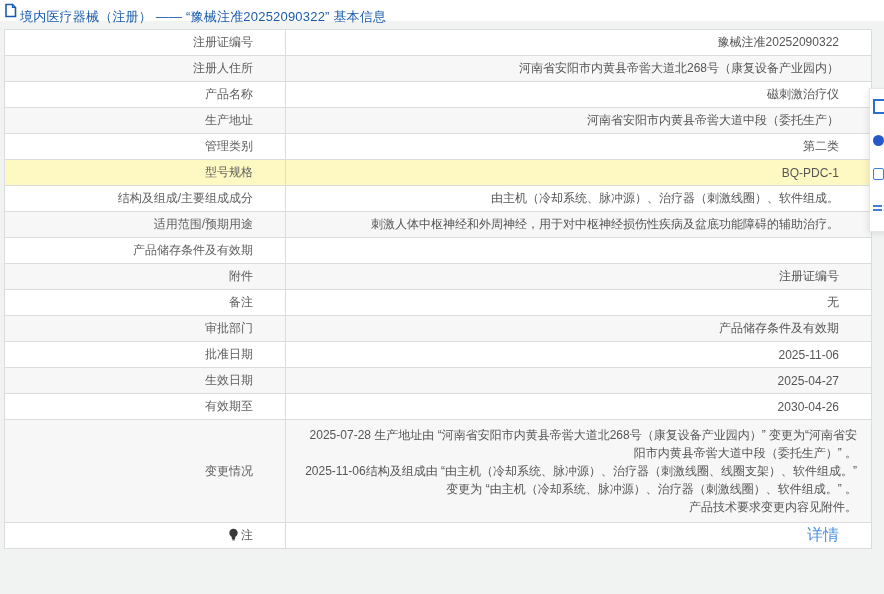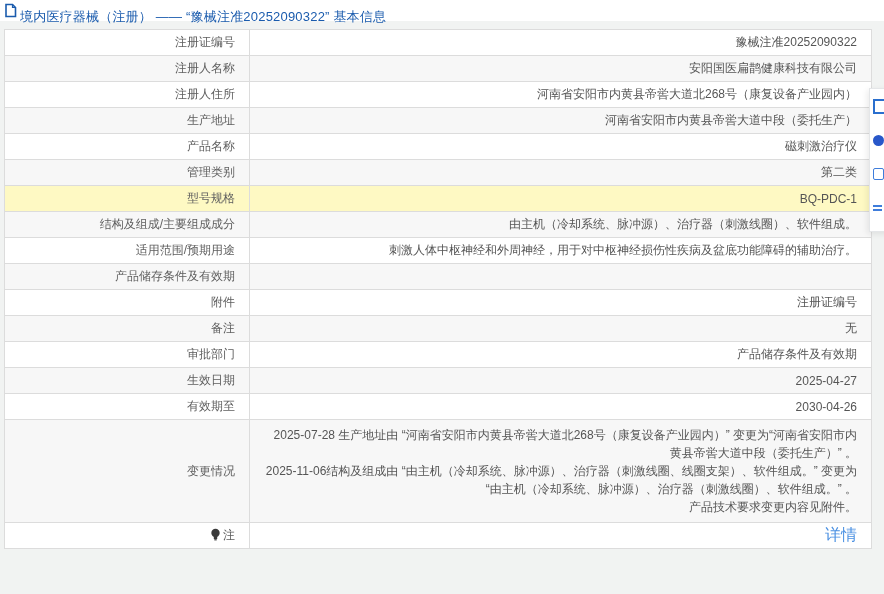--- a/index.html
+++ b/index.html
@@ -33,21 +33,21 @@
     border-collapse: collapse;
     table-layout: fixed;
     background: #ffffff;
     border: 1px solid #c6c9cc;
   }
   .info-table td {
     border: 1px solid #dcdcdc;
     font-size: 12px;
     color: #555555;
     height: 25px;
-    padding: 0 14px;
+    padding: 0 32px;
     vertical-align: middle;
   }
   .info-table tr:nth-child(even) td { background: #f7f7f7; }
   .info-table tr.hover-row td { background: #fef9c3; }
   td.lbl {
     width: 216px;
     text-align: right;
     color: #5e5e5e;
   }
   td.val { text-align: right; }
@@ -111,34 +111,30 @@
   <span class="page-title">境内医疗器械（注册） —— “豫械注准20252090322” 基本信息</span>
 </div>
 
 <table class="info-table">
   <tbody>
       <tr>
     <td class="lbl">注册证编号</td>
     <td class="val">豫械注准20252090322</td>
   </tr>
   <tr>
-    <td class="lbl">注册人名称</td>
-    <td class="val">安阳国医扁鹊健康科技有限公司</td>
-  </tr>
-  <tr>
     <td class="lbl">注册人住所</td>
     <td class="val">河南省安阳市内黄县帝喾大道北268号（康复设备产业园内）</td>
   </tr>
   <tr>
+    <td class="lbl">产品名称</td>
+    <td class="val">磁刺激治疗仪</td>
+  </tr>
+  <tr>
     <td class="lbl">生产地址</td>
     <td class="val">河南省安阳市内黄县帝喾大道中段（委托生产）</td>
-  </tr>
-  <tr>
-    <td class="lbl">产品名称</td>
-    <td class="val">磁刺激治疗仪</td>
   </tr>
   <tr>
     <td class="lbl">管理类别</td>
     <td class="val">第二类</td>
   </tr>
   <tr class="hover-row">
     <td class="lbl">型号规格</td>
     <td class="val">BQ-PDC-1</td>
   </tr>
   <tr>
@@ -157,20 +153,24 @@
     <td class="lbl">附件</td>
     <td class="val">注册证编号</td>
   </tr>
   <tr>
     <td class="lbl">备注</td>
     <td class="val">无</td>
   </tr>
   <tr>
     <td class="lbl">审批部门</td>
     <td class="val">产品储存条件及有效期</td>
+  </tr>
+  <tr>
+    <td class="lbl">批准日期</td>
+    <td class="val">2025-11-06</td>
   </tr>
   <tr>
     <td class="lbl">生效日期</td>
     <td class="val">2025-04-27</td>
   </tr>
   <tr>
     <td class="lbl">有效期至</td>
     <td class="val">2030-04-26</td>
   </tr>
   <tr class="change-row">

